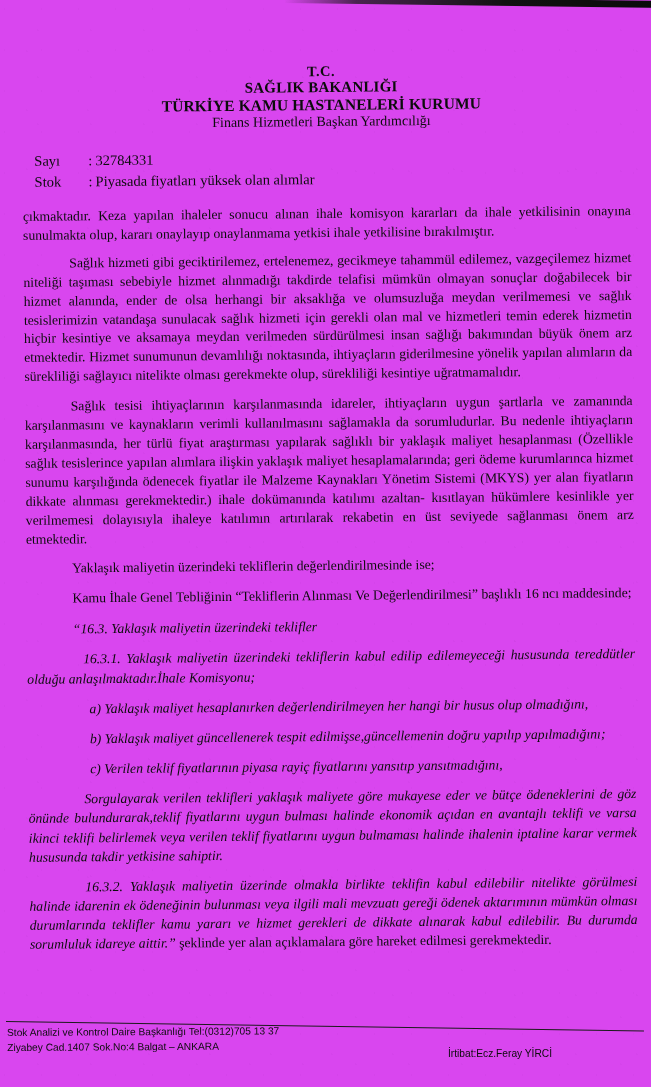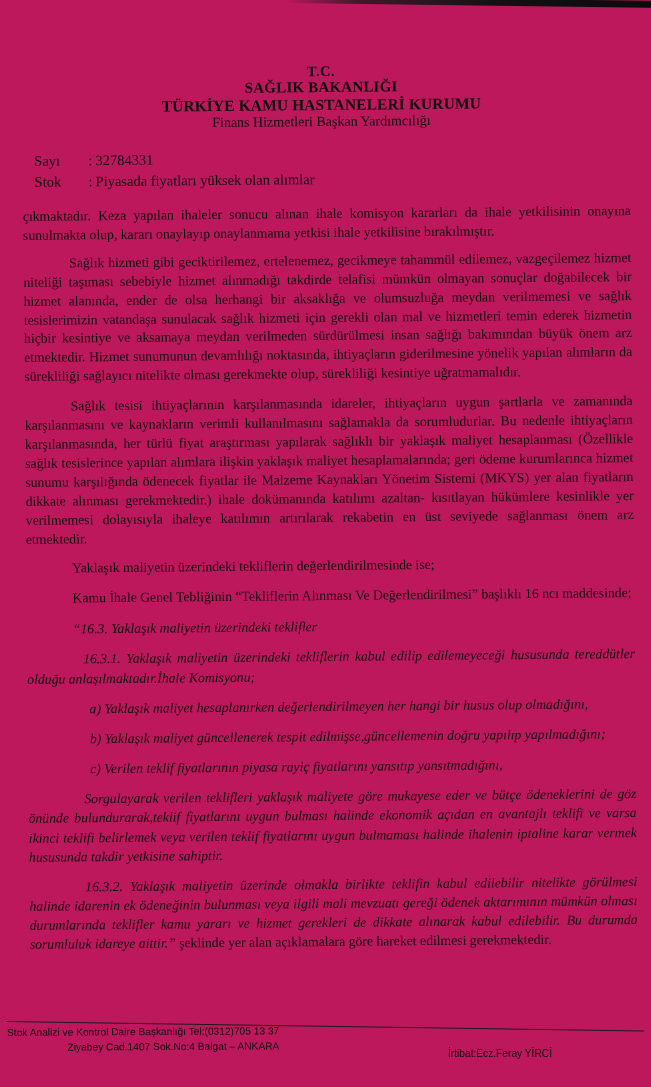--- a/index.html
+++ b/index.html
@@ -6,21 +6,21 @@
   html, body {
     margin: 0;
     padding: 0;
     background: #ffffff;
   }
 
   .page {
     position: relative;
     width: 651px;
     height: 1087px;
-    background: #be185d;
+    background: #d946ef;
     overflow: hidden;
     font-family: "Liberation Serif", "DejaVu Serif", serif;
     color: #0c0c0c;
   }
 
   
   .scan-edge-top {
     position: absolute;
     top: -4px;
     left: 285px;
@@ -126,21 +126,20 @@
 
   .closing-tail { font-style: normal; }
 
   
   .footer {
     position: absolute;
     left: 0;
     bottom: 0;
     width: 579px;
     height: 72px;
-    text-align: right;
   }
   .footer-rule {
     position: absolute;
     top: 6px;
     left: 6px;
     width: 638px;
     height: 1px;
     background: #1b1b1b;
     transform: rotate(0.85deg);
     transform-origin: left center;

